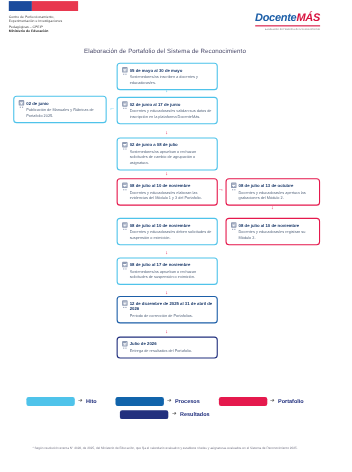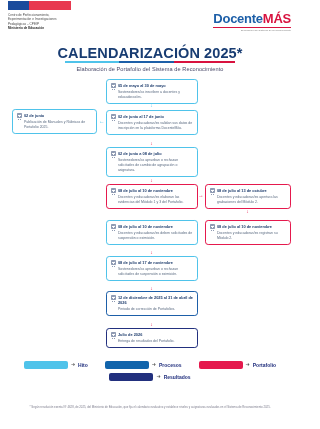--- a/index.html
+++ b/index.html
@@ -21,21 +21,21 @@
   .flag .b { width: 34%; background: #1b4b9c; }
   .flag .r { width: 66%; background: #e8384f; }
   .gov-text {
     position: absolute; left: 8px; top: 13px;
     font-size: 3.1px; line-height: 1.42; color: #4a4a4a;
     letter-spacing: .02px;
   }
   .gov-text .bold { font-weight: bold; color: #222; }
 
   .logo { position: absolute; right: 9px; top: 11px; text-align: right; }
-  .logo-main { font-size: 13px; font-weight: bold; letter-spacing: -.25px; white-space: nowrap; }
+  .logo-main { font-size: 10px; font-weight: bold; letter-spacing: -.25px; white-space: nowrap; font-style: italic; }
   .logo-main .dm { color: #1d5fa8; }
   .logo-main .mas { color: #d8123f; }
   .logo-rule { height: 1px; background: #d8123f; margin-top: .5px; }
   .logo-sub { font-size: 2.5px; color: #7a7a7a; margin-top: 1.2px; letter-spacing: .05px; }
 
   
   .title-wrap { text-align: center; margin-top: 8px; }
   .title {
     font-size: 14.5px; font-weight: bold; color: #183c72;
     letter-spacing: .1px; display: inline-block; padding-bottom: 1.5px;
@@ -132,21 +132,20 @@
   <div class="logo">
     <div class="logo-main">
       <span class="dm">Docente</span><span class="mas">MÁS</span>
     </div>
     <div class="logo-rule"></div>
     <div class="logo-sub">Evaluación del Sistema de Reconocimiento</div>
   </div>
 </div>
 
 <div class="title-wrap">
-  <div class="title">CALENDARIZACIÓN 2025*</div>
   <div class="subtitle">Elaboración de Portafolio del Sistema de Reconocimiento</div>
 </div>
 
 <div class="canvas">
 
   <div class="card hito" style="left:106px; top:0px; width:92px;">
     <div class="card-head">
       <span class="cal-icon"></span>
       <span class="card-date">05 de mayo al 30 de mayo</span>
     </div>

